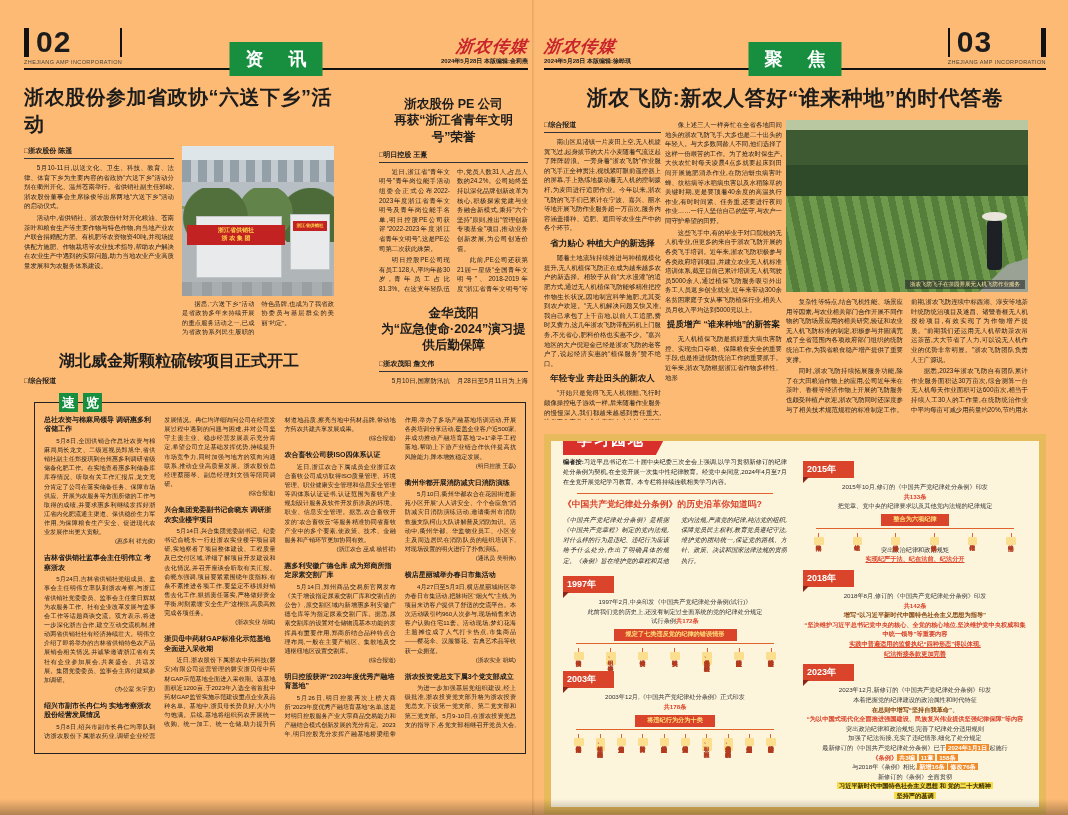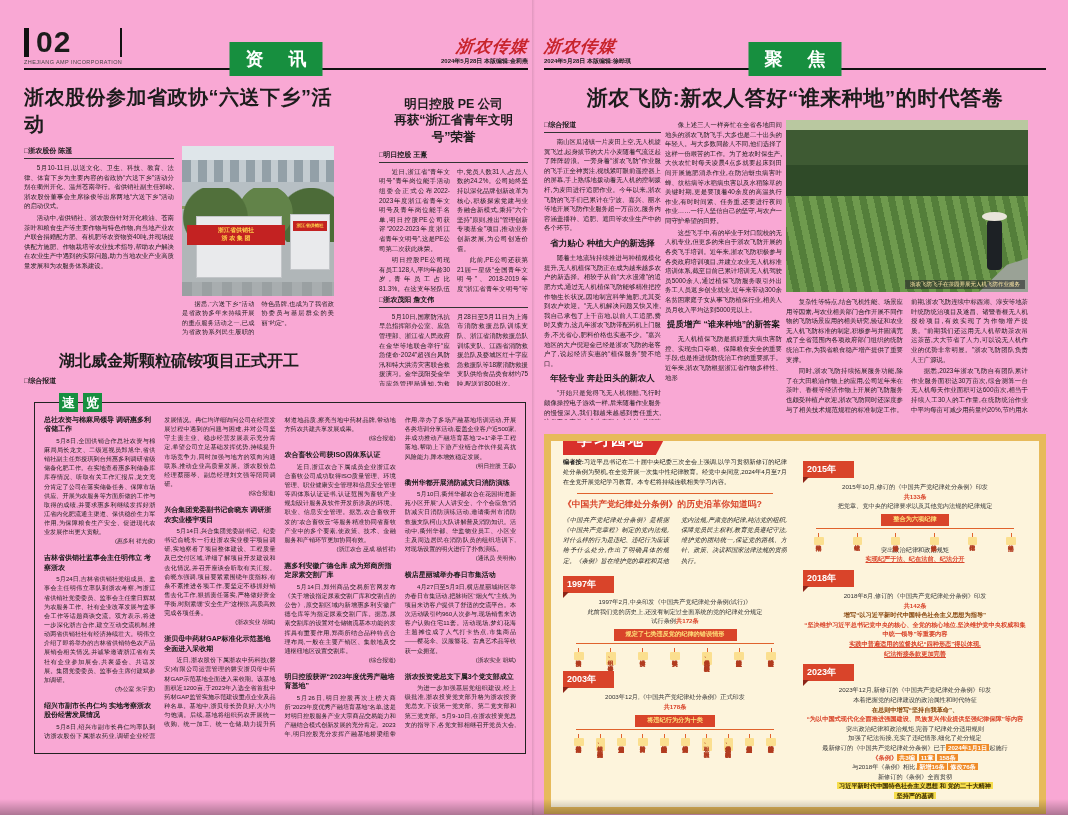--- a/index.html
+++ b/index.html
@@ -2,21 +2,21 @@
 <html><head>
 <meta charset="utf-8">
 <style>
   * { box-sizing: border-box; margin: 0; padding: 0; }
   body {
     width: 1068px; height: 815px; overflow: hidden;
     background: #d8d8d4;
     font-family: "Liberation Sans", sans-serif;
     color: #1c1c1c;
   }
-  .sheet { position: relative; width: 1068px; height: 815px; background: #f9a8d4; }
+  .sheet { position: relative; width: 1068px; height: 815px; background: #fdba74; }
   .fold { position: absolute; left: 532px; top: 0; bottom: 0; width: 3px;
           background: linear-gradient(90deg, rgba(0,0,0,.10), rgba(0,0,0,0)); }
   .scan-shadow { position: absolute; left: 0; right: 0; bottom: 0; height: 16px;
           background: linear-gradient(180deg, rgba(0,0,0,0), rgba(0,0,0,.30)); pointer-events: none; }
   .pages { display: flex; }
   .page { width: 534px; height: 800px; }
   .page-l { padding: 22px 6px 0 24px; }
   .page-r { padding: 22px 22px 0 10px; }
 
   
@@ -196,30 +196,33 @@
           <div class="hubei">
             <div class="hubei-h">湖北威金斯颗粒硫铵项目正式开工</div>
             <span class="byline">□综合报道</span>
 
           </div>
         </div>
 
         <div class="rz">
           <div>
             <div class="sub-article-h">
-              <span></span><span>明日控股 PE 公司</span><br><span>再获“浙江省青年文明号”荣誉</span>
+              <span></span><span>浙农股份 PE 公司</span><br><span>再获“浙江省青年文明号”荣誉</span>
             </div>
             <span class="byline">□明日控股 王熹</span>
             <div class="two-col mingri-cols">
               <p class="bt">近日,浙江省“青年文明号”青年岗位能手活动组委会正式公布2022-2023年度浙江省青年文明号及青年岗位能手名单,明日控股PE公司获评“2022-2023年度浙江省青年文明号”,这是PE公司第二次获此殊荣。</p>
               <p class="bt">明日控股PE公司现有员工128人,平均年龄30岁,青年员工占比81.3%。在这支年轻队伍中,党员人数31人,占总人数的24.2%。公司始终坚持以深化品牌创新改革为核心,积极探索党建与业务融合新模式,秉持“六个坚持”原则,推出“管理创新专项基金”项目,推动业务创新发展,为公司创造价值。</p>
               <p class="bt">此前,PE公司还获第21届一星级“全国青年文明号”、2018-2019年度“浙江省青年文明号”等荣誉。公司将继续深入开展“青”字号系列活动,进一步引导青年员工传承和发扬“背包精神”和“扁担精神”,以更加饱满的热情和更加坚定的信念,为推进“两个先行”事业贡献青春力量。</p>
             </div>
           </div>
           <div>
+            <div class="sub-article-h jinhua-h">
+              <span>金华茂阳</span><br><span>为“应急使命·2024”演习提供后勤保障</span>
+            </div>
             <span class="byline">□浙农茂阳 詹文伟</span>
             <div class="two-col jinhua-cols">
               <p class="bt">5月10日,国家防汛抗旱总指挥部办公室、应急管理部、浙江省人民政府在金华等地联合举行“应急使命·2024”超强台风防汛和特大洪涝灾害联合救援演习。金华茂阳受金华市应急管理局通知,为救援演习提供后勤保障,于4月28日至5月11日为上海市消防救援总队训练支队、浙江省消防救援总队训练支队、江西省消防救援总队及婺城区红十字应急救援队等18家消防救援支队供给食品类食材约75吨,配送近800批次。</p>
               <p class="bt">演习正值五一假期,公司订单、客服、采购、配送等部门员工放弃“五一”休假时间,加班落点,确定配送路线,调度各项配送任务,把好食品安全关,做到了零食品安全事故、零配送失误,圆满完成了国家“应急使命·2024”救援演习后勤保障任务,得到了政府部门和消防部队的认可和肯定。</p>
             </div>
           </div>
         </div>
       </div>
 
       <div class="quick-box">
@@ -287,20 +290,24 @@
       </div>
     </div>
 
     <div class="page page-r">
       <div class="phead">
         <div class="brand brand-l">
           <div class="brand-logo">浙农传媒</div>
           <div class="brand-sub">2024年5月28日  本版编辑:徐晔琪</div>
         </div>
         <div class="section-banner">聚 焦</div>
+        <div class="numblock nb-r">
+          <div class="pagenum">03</div>
+          <div class="org-en">ZHEJIANG AMP INCORPORATION</div>
+        </div>
       </div>
 
       <div class="focus-h">浙农飞防:新农人答好“谁来种地”的时代答卷</div>
 
       <div class="focus-flex">
         <div class="fcol">
           <span class="byline">□综合报道</span>
           <p class="bt">南山区瓜渚镇一片麦田上空,无人机旋翼飞过,起身拔节的大片小麦随着气流泛起了阵阵碧浪。一旁身着“浙农飞防”作业服的飞手正全神贯注,视线紧盯眼前遥控器上的屏幕,手上熟练地拨动着无人机的控制拨杆,为麦田进行追肥作业。今年以来,浙农飞防的飞手们已累计在宁波、嘉兴、丽水等地开展飞防作业服务超一万亩次,服务内容涵盖播种、追肥、遮田等农业生产中的各个环节。</p>
           <div class="fsub">省力贴心  种植大户的新选择</div>
           <p class="bt">随着土地流转持续推进与种植规模化提升,无人机植保飞防正在成为越来越多农户的新选择。相较于从前“大水漫灌”的追肥方式,通过无人机植保飞防能够精准把控作物生长状况,因地制宜科学施肥,尤其受到农户欢迎。“无人机解决问题又快又准,我自己承包了上千亩地,以前人工追肥,费时又费力,这几年浙农飞防带配药机上门服务,不光省心,肥料价格也实惠不少。”嘉兴地区的大户倪迎金已经是浙农飞防的老客户了,说起经济实惠的“植保服务”赞不绝口。</p>

